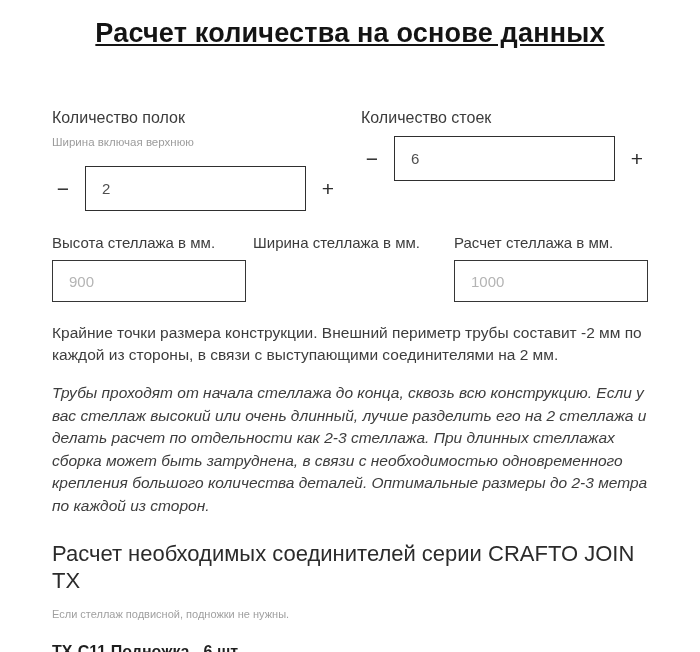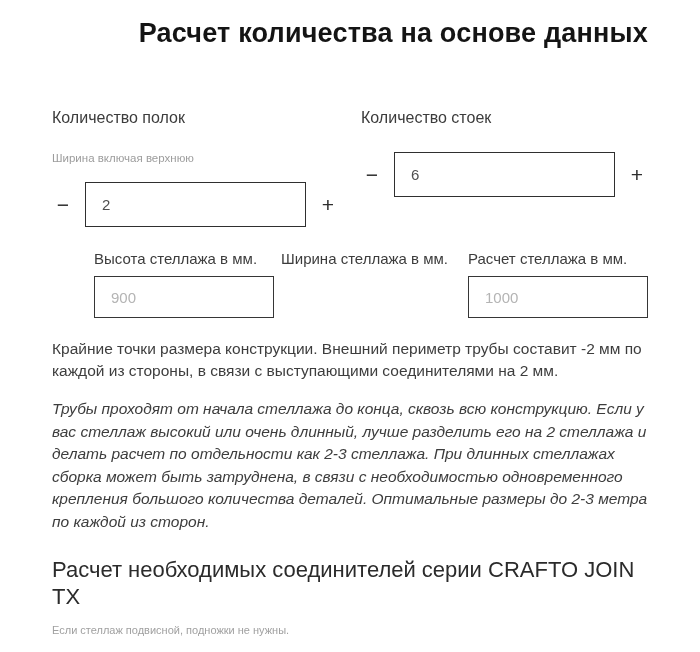--- a/index.html
+++ b/index.html
@@ -17,35 +17,36 @@
   }
   .container {
     width: 700px;
     padding: 16px 52px 24px 52px;
   }
   .page-title {
     margin: 0 0 58px 0;
     font-size: 27px;
     line-height: 34px;
     font-weight: 700;
-    text-align: right;
+    text-align: center;
     color: #141414;
     letter-spacing: 0.2px;
+    text-decoration: underline;
   }
   
   .steppers {
     display: flex;
     justify-content: space-between;
   }
   .stepper-group { width: 287px; }
   .group-label {
     font-size: 16px;
     line-height: 19px;
     color: #3c3c3c;
-    margin-bottom: 25px;
+    margin-bottom: 9px;
   }
   .group-hint {
     font-size: 11.5px;
     line-height: 13px;
     color: #9c9c9c;
     margin-bottom: 17px;
   }
   .stepper-controls {
     display: flex;
     align-items: center;
@@ -74,21 +75,20 @@
     font-family: "Liberation Sans", sans-serif;
     font-size: 15px;
     color: #4f4f4f;
     outline: none;
   }
   
   .dimensions {
     display: flex;
     gap: 7px;
     margin-top: 23px;
-    margin-left: 42px;
   }
   .dim-field { flex: 1; }
   .dim-label {
     font-size: 15px;
     line-height: 18px;
     color: #3c3c3c;
     margin-bottom: 8px;
   }
   .dim-input {
     width: 100%;

